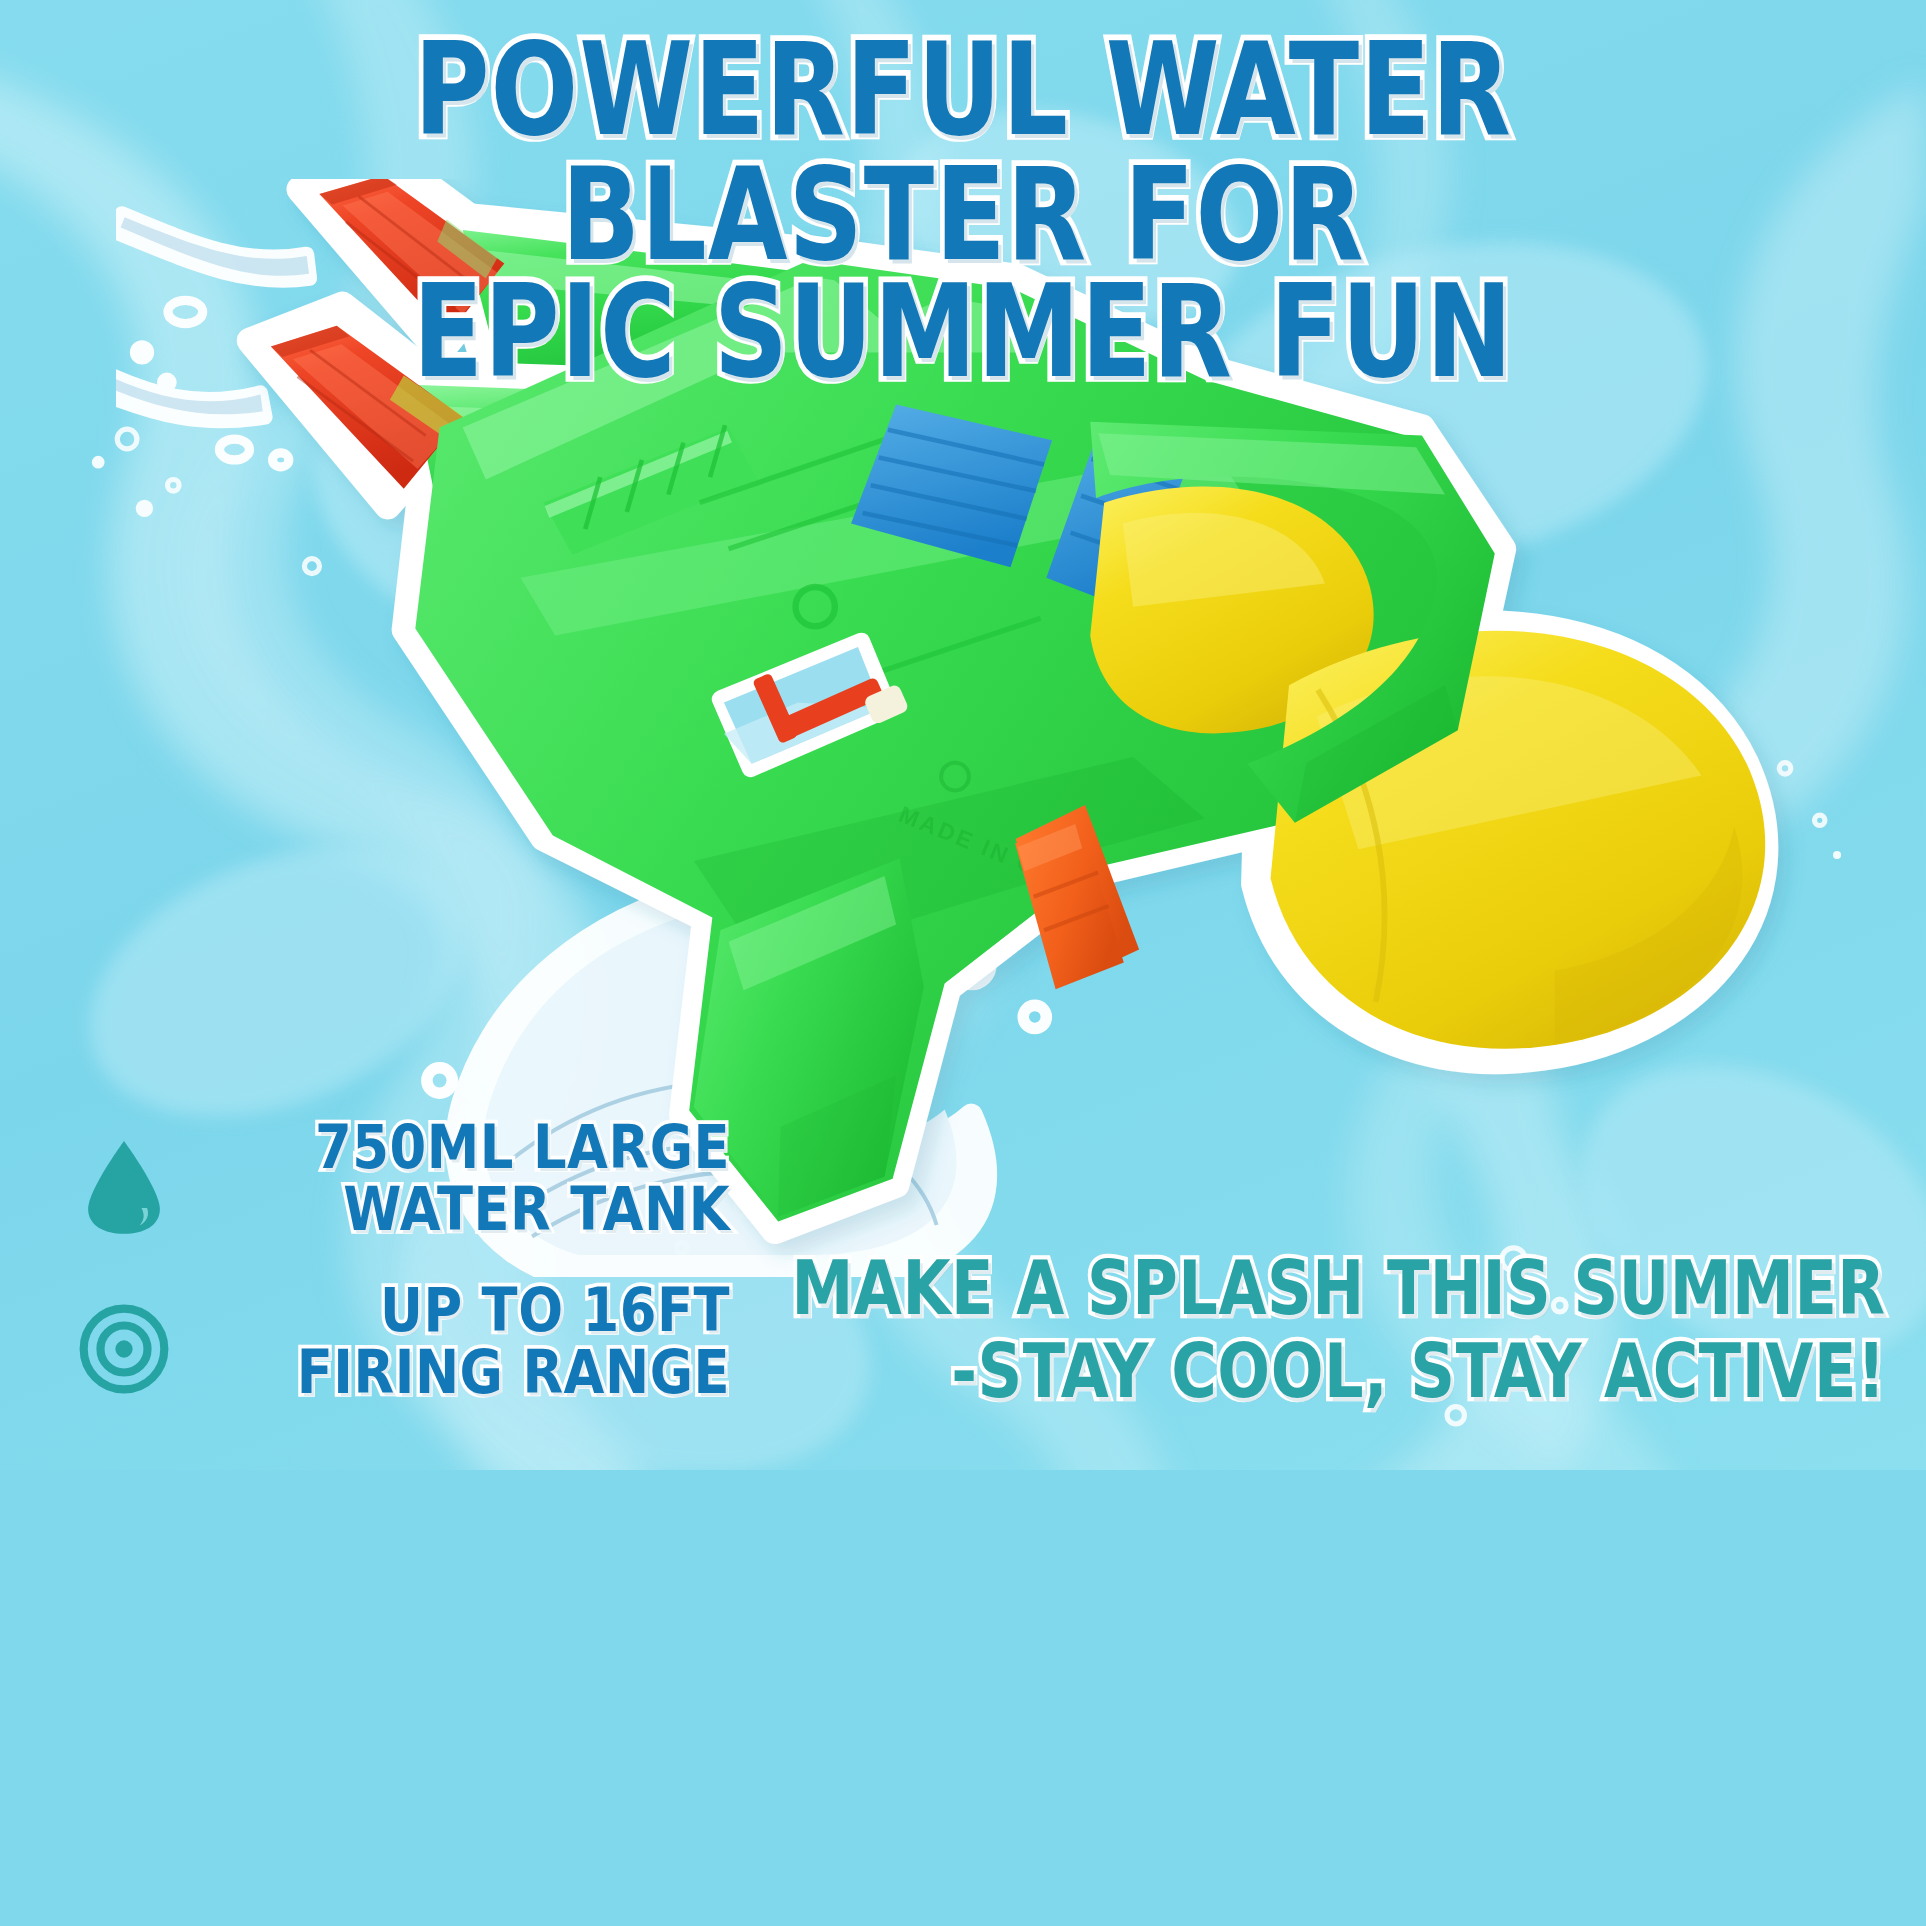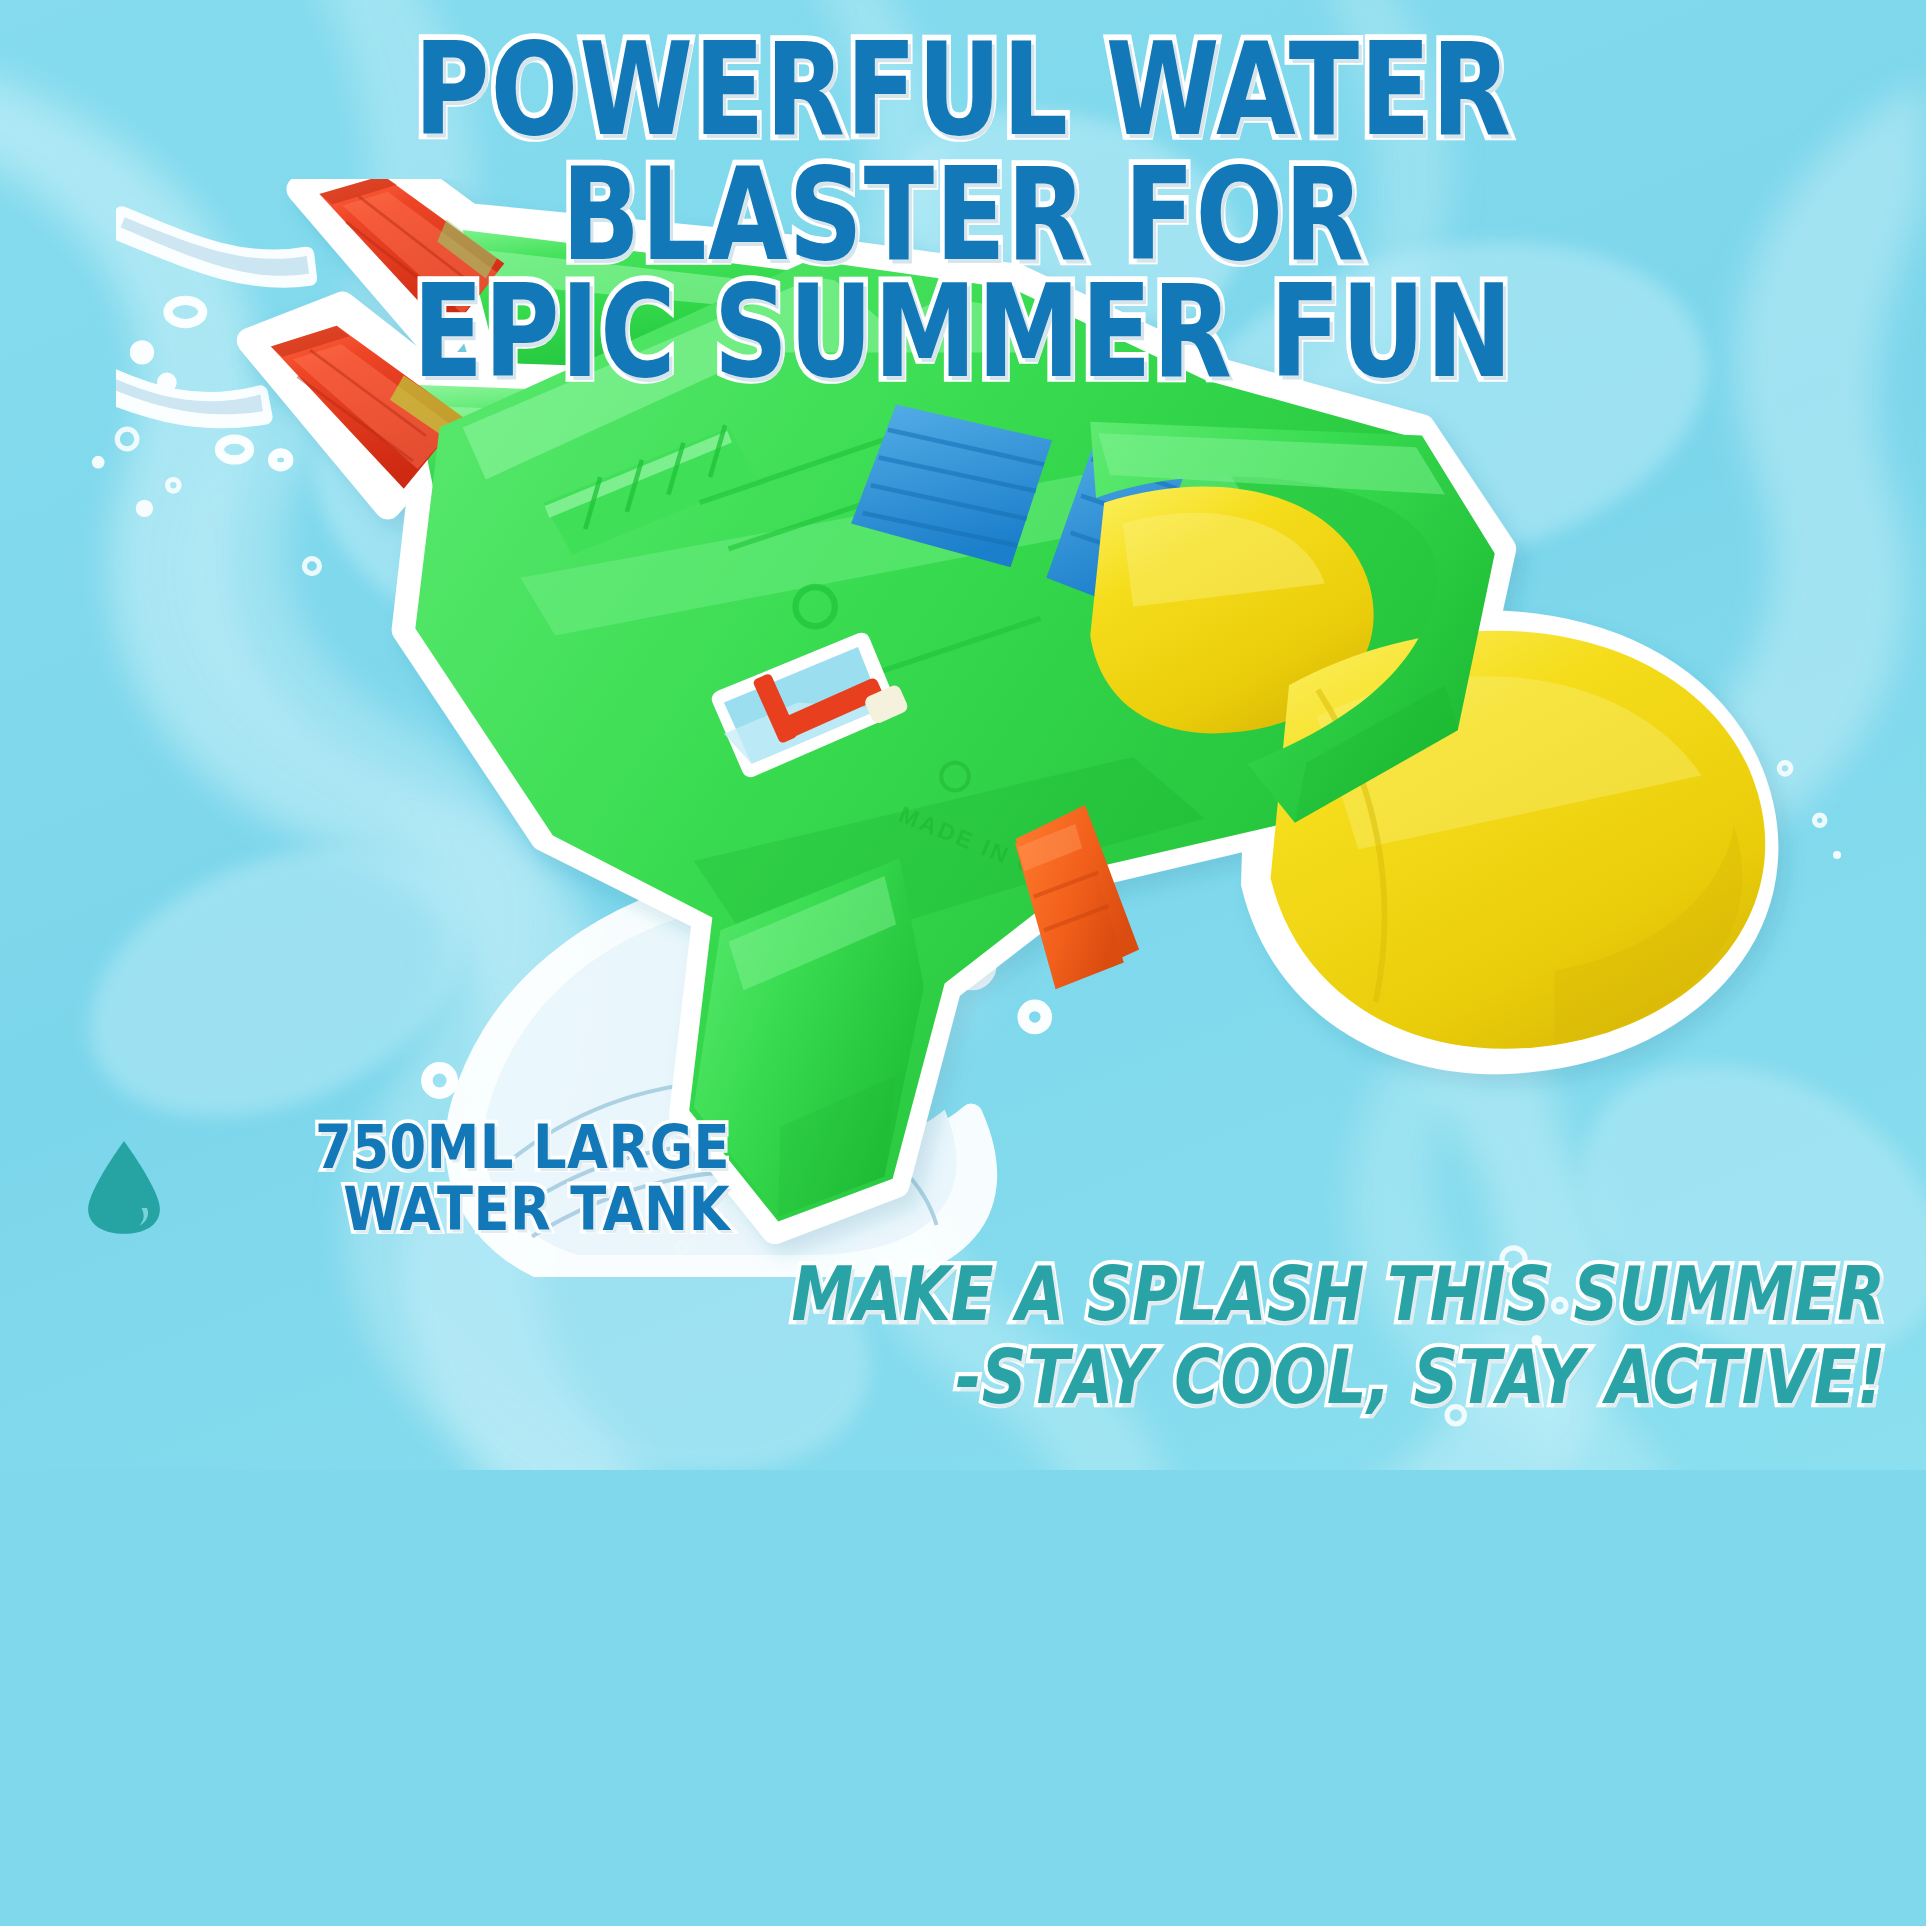--- a/index.html
+++ b/index.html
@@ -76,22 +76,22 @@
     transform:scaleX(0.88);
     transform-origin:left center;
     -webkit-text-stroke:7.5px #ffffff;
     paint-order:stroke fill;
     text-shadow:0 0 1.2px #fff, 2.9px 2.9px 0 rgba(120,170,190,.22);
   }
   .f-text span{display:block;white-space:nowrap;}
 
   
   #tagline{
-    position:absolute;right:40px;bottom:51px;
-    text-align:right;z-index:50;font-style:italic;
+    position:absolute;right:40px;bottom:57px;
+    text-align:right;z-index:50;
   }
   .tg-line{
     display:block;
     font-family:"DejaVu Sans", sans-serif;
     font-weight:700;
     font-size:74px;
     line-height:1.12;
     color:#2AA3A6;
     letter-spacing:0.6px;
     transform:scaleX(0.84);
@@ -454,20 +454,33 @@
                    C57,214 22,196 22,160 C22,118 100,12 100,12 Z" fill="#26A3A3"></path>
           <path d="M150,158 C156,172 150,188 134,196 C146,182 144,170 138,158 Z" fill="#8FE0E4" opacity="0.8"></path>
         </svg>
       </div>
       <div class="f-text">
         <span>750ML LARGE</span>
         <span>WATER TANK</span>
       </div>
     </div>
 
+    <div class="feature">
+      <div class="f-icon">
+        <svg viewBox="0 0 200 200" width="96" height="96">
+          <circle cx="100" cy="100" r="84" fill="none" stroke="#26A3A3" stroke-width="17"></circle>
+          <circle cx="100" cy="100" r="49" fill="none" stroke="#26A3A3" stroke-width="17"></circle>
+          <circle cx="100" cy="100" r="18" fill="#26A3A3"></circle>
+        </svg>
+      </div>
+      <div class="f-text">
+        <span>UP TO 16FT</span>
+        <span>FIRING RANGE</span>
+      </div>
+    </div>
 
 
   </div>
 
   <div id="tagline">
     <span class="tg-line">MAKE A SPLASH THIS SUMMER</span>
     <span class="tg-line">-STAY COOL, STAY ACTIVE!</span>
   </div>
 
 </div>

